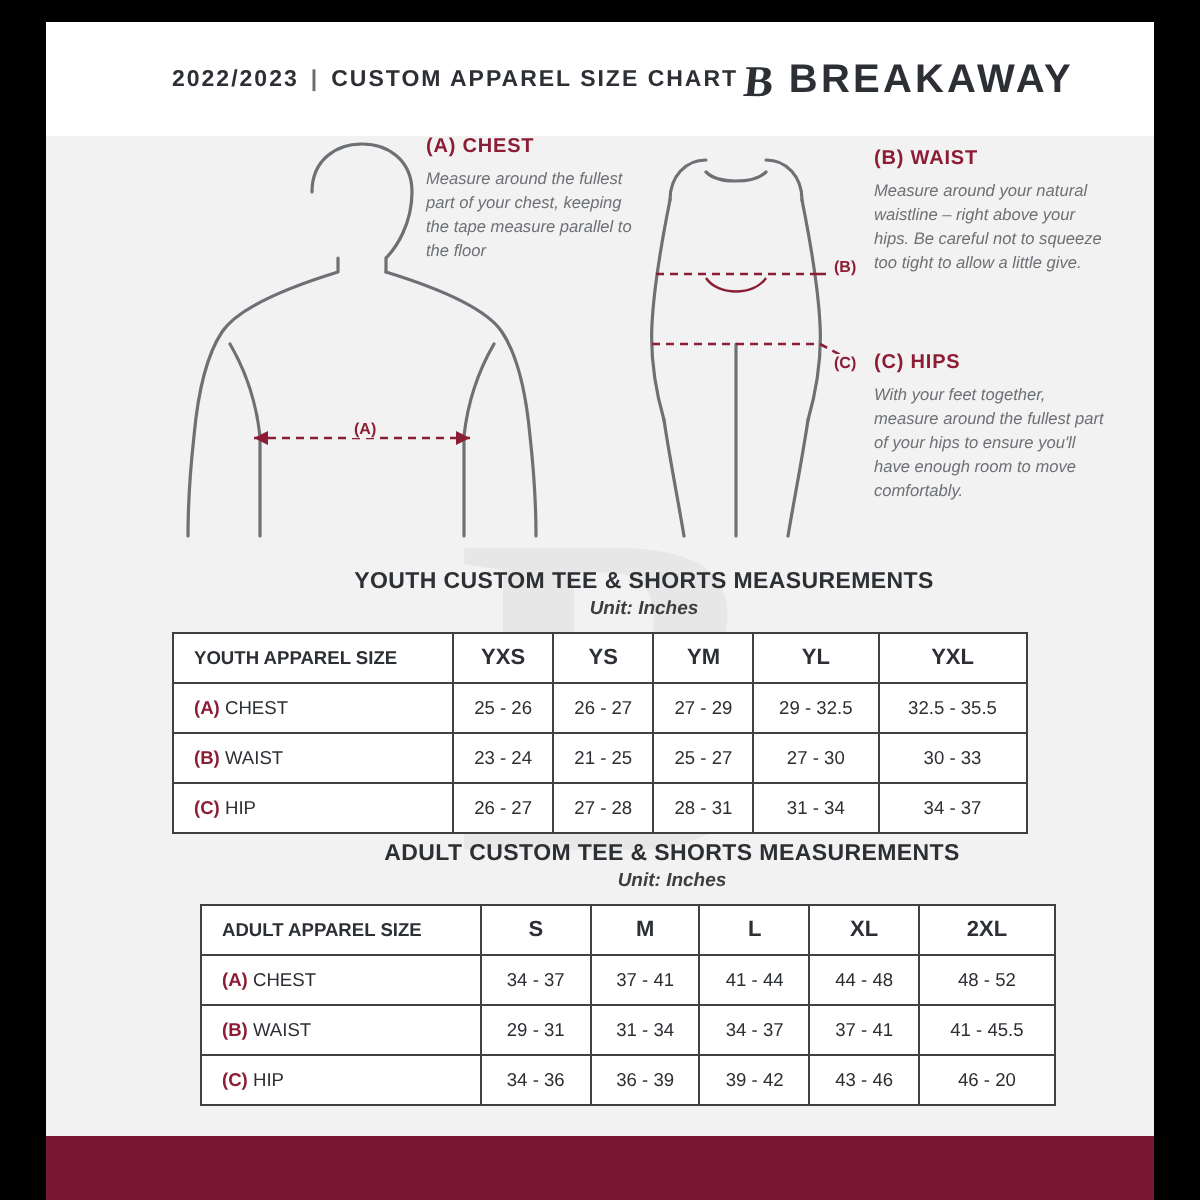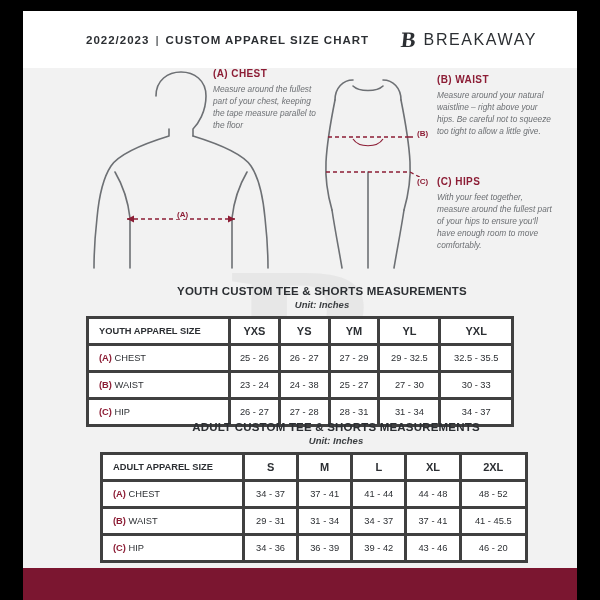--- a/index.html
+++ b/index.html
@@ -35,21 +35,21 @@
   .brand{
     position:absolute;right:40px;top:18px;
     display:flex;align-items:center;gap:8px;
   }
   .brand-mark{
     font-family:"Liberation Serif", serif;
     font-size:22px;font-weight:700;color:#2c2f33;line-height:1;
     transform:skewX(-6deg);
   }
   .brand-name{
-    font-size:16px;font-weight:400;letter-spacing:1.6px;color:#2c2f33;
+    font-size:20px;font-weight:700;letter-spacing:1.6px;color:#2c2f33;
   }
   
   .illus{position:absolute;left:0;top:57px;width:554px;height:212px;}
   .note{position:absolute;width:112px;}
   .note-title{
     font-size:10px;font-weight:700;color:#8c1d35;letter-spacing:.4px;
     margin-bottom:4px;
   }
   .note-title .lbl{font-weight:700;}
   .note-body{
@@ -67,21 +67,21 @@
   .tbl-title{
     text-align:center;font-size:11.5px;font-weight:700;color:#2c2f33;
     letter-spacing:.2px;
   }
   .tbl-sub{
     text-align:center;font-size:9.5px;font-style:italic;color:#3c3f42;
     margin-top:2px;margin-bottom:6px;font-weight:bold;
   }
   table{border-collapse:collapse;width:428px;background:#fff;}
   th,td{
-    border:3px solid #404040;
+    border:1px solid #404040;
     height:22px;font-size:9.3px;color:#2c2f33;
     text-align:center;font-weight:400;
   }
   th.rowhead,td.rowhead{
     text-align:left;padding-left:10px;width:128px;font-size:9.3px;
   }
   th{font-weight:700;font-size:11px;}
   .cat{color:#8c1d35;font-weight:700;}
   
   .footer{
@@ -202,21 +202,21 @@
           <td>27 - 29</td>
           <td>29 - 32.5</td>
           <td>32.5 - 35.5</td>
         </tr>
         <tr>
           <td class="rowhead">
             <span class="cat">(B)</span>
             <span>WAIST</span>
           </td>
           <td>23 - 24</td>
-          <td>24 - 38</td>
+          <td>21 - 25</td>
           <td>25 - 27</td>
           <td>27 - 30</td>
           <td>30 - 33</td>
         </tr>
         <tr>
           <td class="rowhead">
             <span class="cat">(C)</span>
             <span>HIP</span>
           </td>
           <td>26 - 27</td>

